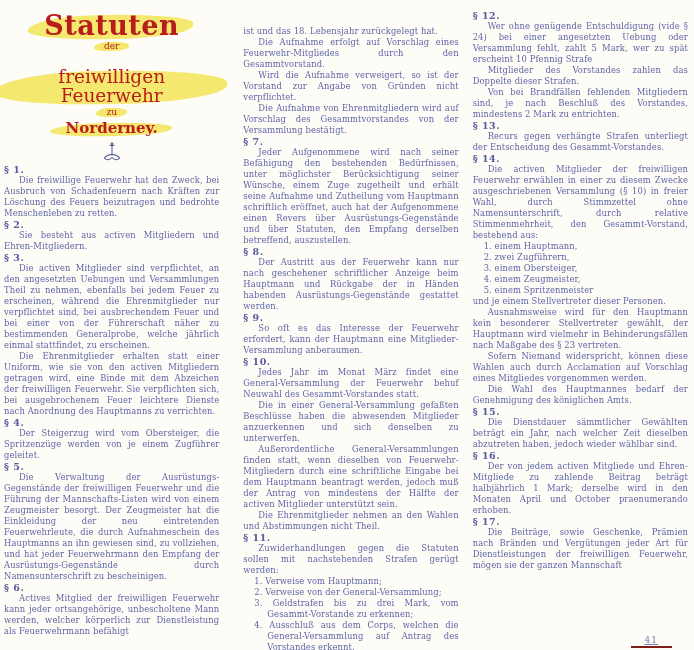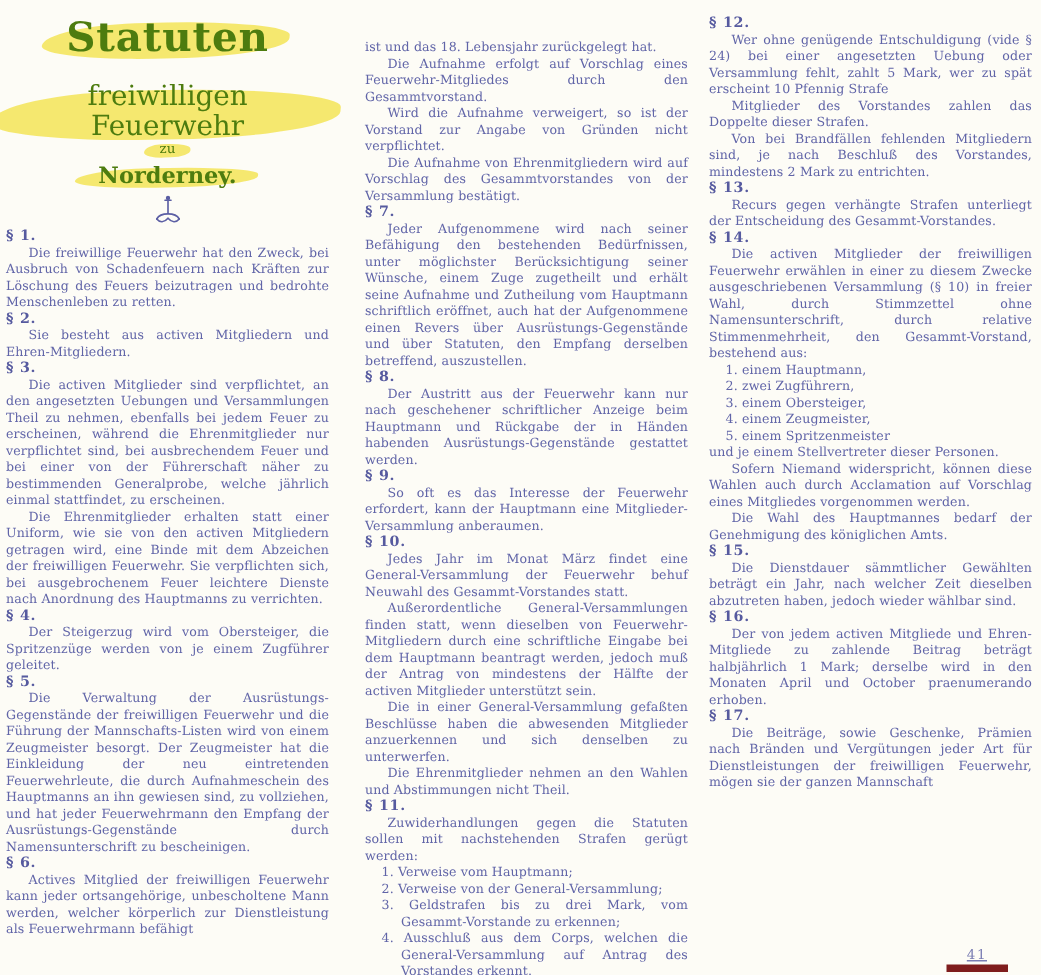--- a/index.html
+++ b/index.html
@@ -22,53 +22,54 @@
   .sec-head{
     text-align:left;font-weight:bold;font-size:9.5px;color:#565a9f;
     margin:8px 0 5px 0;letter-spacing:0.5px;
   }
   .list{margin:0;}
   .list-item{
     font-size:8.4px;line-height:11px;text-align:justify;
     padding-left:24px;text-indent:-13px;letter-spacing:0.1px;
   }
   
-  .title-block{padding-top:8px;text-align:center;color:#4d7c0f;}
+  .title-block{padding-top:8px;text-align:center;color:#b91c1c;}
   .t-line{position:relative;display:block;line-height:1.05;}
   .hl{position:relative;display:inline-block;z-index:0;padding:0 6px;}
   .hl::before{
     content:"";position:absolute;z-index:-1;
     left:-10px;right:-8px;top:12%;bottom:4%;
     background:#f4e767;
     border-radius:45% 55% 50% 50% / 65% 45% 55% 45%;
     transform:rotate(-1.1deg) skewX(-6deg);
     opacity:0.95;
   }
   .hl.small::before{left:-4px;right:-4px;top:0;bottom:0;transform:rotate(-2deg);}
   .t-main{font-size:27px;font-weight:bold;letter-spacing:0.5px;}
   .t-small{font-size:9px;margin:2px 0;}
   .t-mid{font-size:18.5px;font-weight:normal;margin-top:15px;}
   .t-city{font-size:15px;font-weight:bold;margin-top:4px;}
   .ornament{margin:5px auto 0 auto;width:22px;height:22px;display:block;}
   .page-number{
     position:absolute;right:22px;bottom:2px;
     font-size:9px;color:#7a7db3;letter-spacing:1px;
-    border-bottom:5px solid #7f1d1d;padding:0 14px 1px 14px;text-decoration:underline;
+    border-bottom:2px solid #7f1d1d;padding:0 14px 1px 14px;text-decoration:underline;
   }
   .pad-top-20{padding-top:22px;margin-left:10px;}
   .pad-top-6{padding-top:6px;}
 </style>
 </head>
 <body>
 
 <div class="sheet">
 
   <div class="col">
     <div class="title-block">
       <span class="t-line t-main"><span class="hl"><span>Statuten</span></span></span>
+      <span class="t-line t-small"><span class="hl small"><span>der</span></span></span>
       <span class="t-line t-mid"><span class="hl"><span>freiwilligen Feuerwehr</span></span></span>
       <span class="t-line t-small"><span class="hl small"><span>zu</span></span></span>
       <span class="t-line t-city"><span class="hl"><span>Norderney.</span></span></span>
       <svg class="ornament" viewBox="0 0 22 22">
         <g fill="none" stroke="#5c5fa4" stroke-width="1.1" stroke-linecap="round">
           <path d="M11 2 L11 12"></path>
           <path d="M9 3.5 L13 3.5"></path>
           <circle cx="11" cy="2" r="0.9" fill="#5c5fa4"></circle>
           <path d="M3.5 16 C6 11.5, 16 11.5, 18.5 16"></path>
           <path d="M3.5 16 C5.5 18.5, 8.5 18.5, 11 15.5 C13.5 18.5, 16.5 18.5, 18.5 16"></path>
@@ -99,22 +100,22 @@
         <p class="para">Wird die Aufnahme verweigert, so ist der Vorstand zur Angabe von Gründen nicht verpflichtet.</p>
         <p class="para">Die Aufnahme von Ehrenmitgliedern wird auf Vorschlag des Gesammtvorstandes von der Versammlung bestätigt.</p>
         <div class="sec-head">§ 7.</div>
         <p class="para">Jeder Aufgenommene wird nach seiner Befähigung den bestehenden Bedürfnissen, unter möglichster Berücksichtigung seiner Wünsche, einem Zuge zugetheilt und erhält seine Aufnahme und Zutheilung vom Hauptmann schriftlich eröffnet, auch hat der Aufgenommene einen Revers über Ausrüstungs-Gegenstände und über Statuten, den Empfang derselben betreffend, auszustellen.</p>
         <div class="sec-head">§ 8.</div>
         <p class="para">Der Austritt aus der Feuerwehr kann nur nach geschehener schriftlicher Anzeige beim Hauptmann und Rückgabe der in Händen habenden Ausrüstungs-Gegenstände gestattet werden.</p>
         <div class="sec-head">§ 9.</div>
         <p class="para">So oft es das Interesse der Feuerwehr erfordert, kann der Hauptmann eine Mitglieder-Versammlung anberaumen.</p>
         <div class="sec-head">§ 10.</div>
         <p class="para">Jedes Jahr im Monat März findet eine General-Versammlung der Feuerwehr behuf Neuwahl des Gesammt-Vorstandes statt.</p>
+        <p class="para">Die in einer General-Versammlung gefaßten Beschlüsse haben die abwesenden Mitglieder anzuerkennen und sich denselben zu unterwerfen.</p>
         <p class="para">Außerordentliche General-Versammlungen finden statt, wenn dieselben von Feuerwehr-Mitgliedern durch eine schriftliche Eingabe bei dem Hauptmann beantragt werden, jedoch muß der Antrag von mindestens der Hälfte der activen Mitglieder unterstützt sein.</p>
-        <p class="para">Die in einer General-Versammlung gefaßten Beschlüsse haben die abwesenden Mitglieder anzuerkennen und sich denselben zu unterwerfen.</p>
         <p class="para">Die Ehrenmitglieder nehmen an den Wahlen und Abstimmungen nicht Theil.</p>
         <div class="sec-head">§ 11.</div>
         <p class="para">Zuwiderhandlungen gegen die Statuten sollen mit nachstehenden Strafen gerügt werden:</p>
         <div class="list">
           <div class="list-item">1. Verweise vom Hauptmann;</div>
           <div class="list-item">2. Verweise von der General-Versammlung;</div>
           <div class="list-item">3. Geldstrafen bis zu drei Mark, vom Gesammt-Vorstande zu erkennen;</div>
           <div class="list-item">4. Ausschluß aus dem Corps, welchen die General-Versammlung auf Antrag des Vorstandes erkennt.</div>
         </div>
       </div>
@@ -131,20 +132,21 @@
         <div class="sec-head">§ 14.</div>
         <p class="para">Die activen Mitglieder der freiwilligen Feuerwehr erwählen in einer zu diesem Zwecke ausgeschriebenen Versammlung (§ 10) in freier Wahl, durch Stimmzettel ohne Namensunterschrift, durch relative Stimmenmehrheit, den Gesammt-Vorstand, bestehend aus:</p>
         <div class="list">
           <div class="list-item">1. einem Hauptmann,</div>
           <div class="list-item">2. zwei Zugführern,</div>
           <div class="list-item">3. einem Obersteiger,</div>
           <div class="list-item">4. einem Zeugmeister,</div>
           <div class="list-item">5. einem Spritzenmeister</div>
         </div>
         <p class="para cont">und je einem Stellvertreter dieser Personen.</p>
+        <p class="para">Ausnahmsweise wird für den Hauptmann kein besonderer Stellvertreter gewählt, der Hauptmann wird vielmehr in Behinderungsfällen nach Maßgabe des § 23 vertreten.</p>
         <p class="para">Sofern Niemand widerspricht, können diese Wahlen auch durch Acclamation auf Vorschlag eines Mitgliedes vorgenommen werden.</p>
         <p class="para">Die Wahl des Hauptmannes bedarf der Genehmigung des königlichen Amts.</p>
         <div class="sec-head">§ 15.</div>
         <p class="para">Die Dienstdauer sämmtlicher Gewählten beträgt ein Jahr, nach welcher Zeit dieselben abzutreten haben, jedoch wieder wählbar sind.</p>
         <div class="sec-head">§ 16.</div>
         <p class="para">Der von jedem activen Mitgliede und Ehren-Mitgliede zu zahlende Beitrag beträgt halbjährlich 1 Mark; derselbe wird in den Monaten April und October praenumerando erhoben.</p>
         <div class="sec-head">§ 17.</div>
         <p class="para">Die Beiträge, sowie Geschenke, Prämien nach Bränden und Vergütungen jeder Art für Dienstleistungen der freiwilligen Feuerwehr, mögen sie der ganzen Mannschaft</p>
       </div>
   </div>

